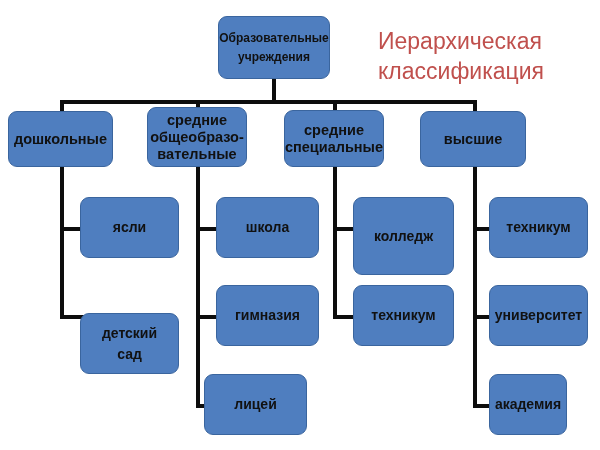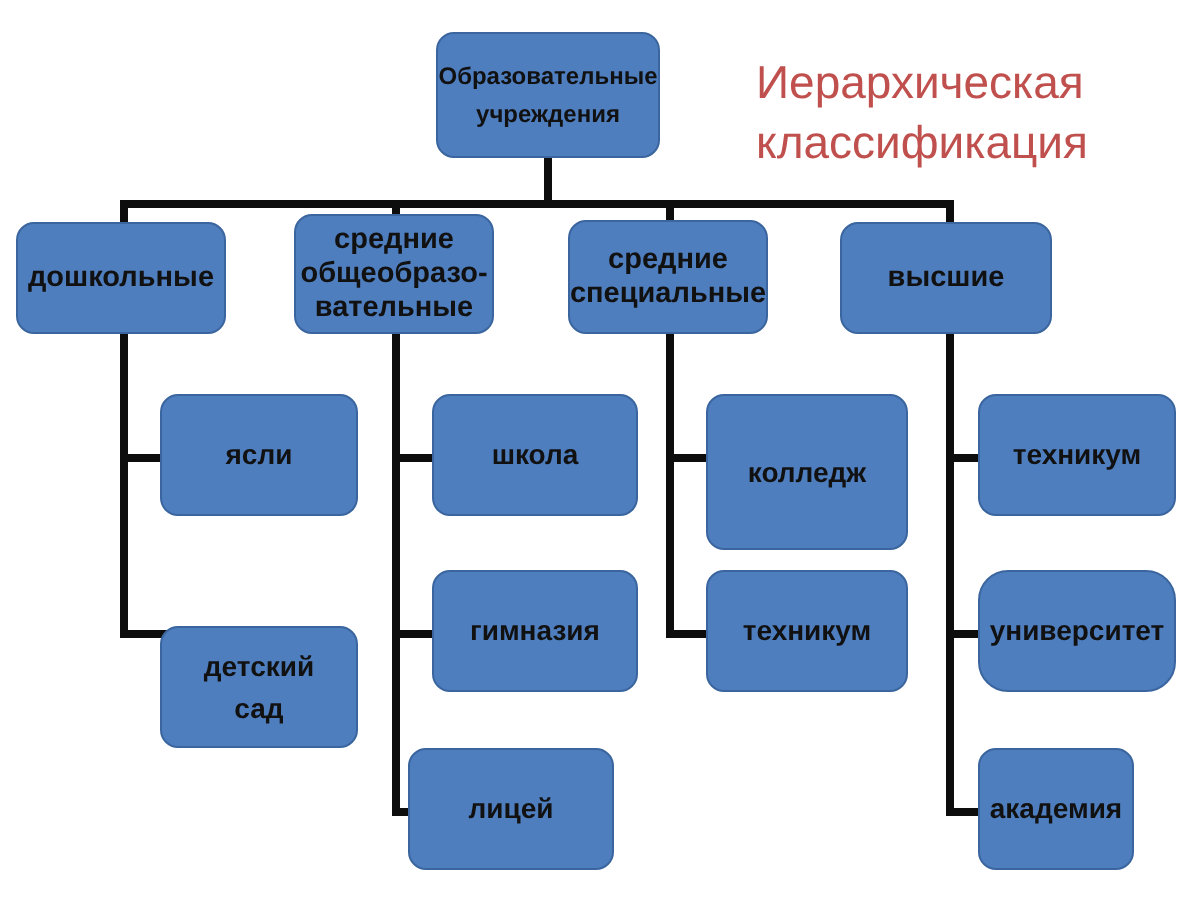--- a/index.html
+++ b/index.html
@@ -167,21 +167,21 @@
   </div>
 
   <div class="node leaf" style="left:353px; top:285px; width:101px; height:61px;">
     <span class="lbl">техникум</span>
   </div>
 
   <div class="node leaf" style="left:489px; top:197px; width:99px; height:61px;">
     <span class="lbl">техникум</span>
   </div>
 
-  <div class="node leaf" style="left:489px; top:285px; width:99px; height:61px;border-radius:15px;">
+  <div class="node leaf" style="left:489px; top:285px; width:99px; height:61px;">
     <span class="lbl">университет</span>
   </div>
 
   <div class="node leaf" style="left:489px; top:374px; width:78px; height:61px;">
     <span class="lbl">академия</span>
   </div>
 
 </div>
 
 </body></html>

